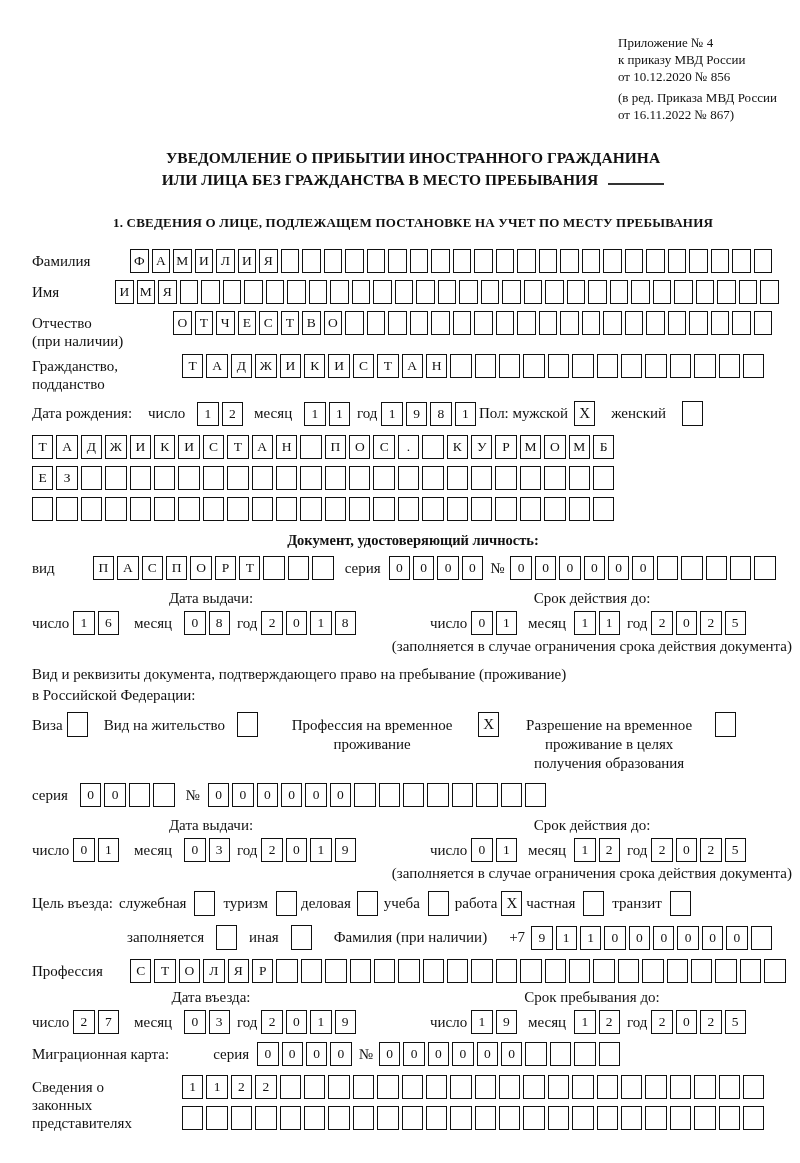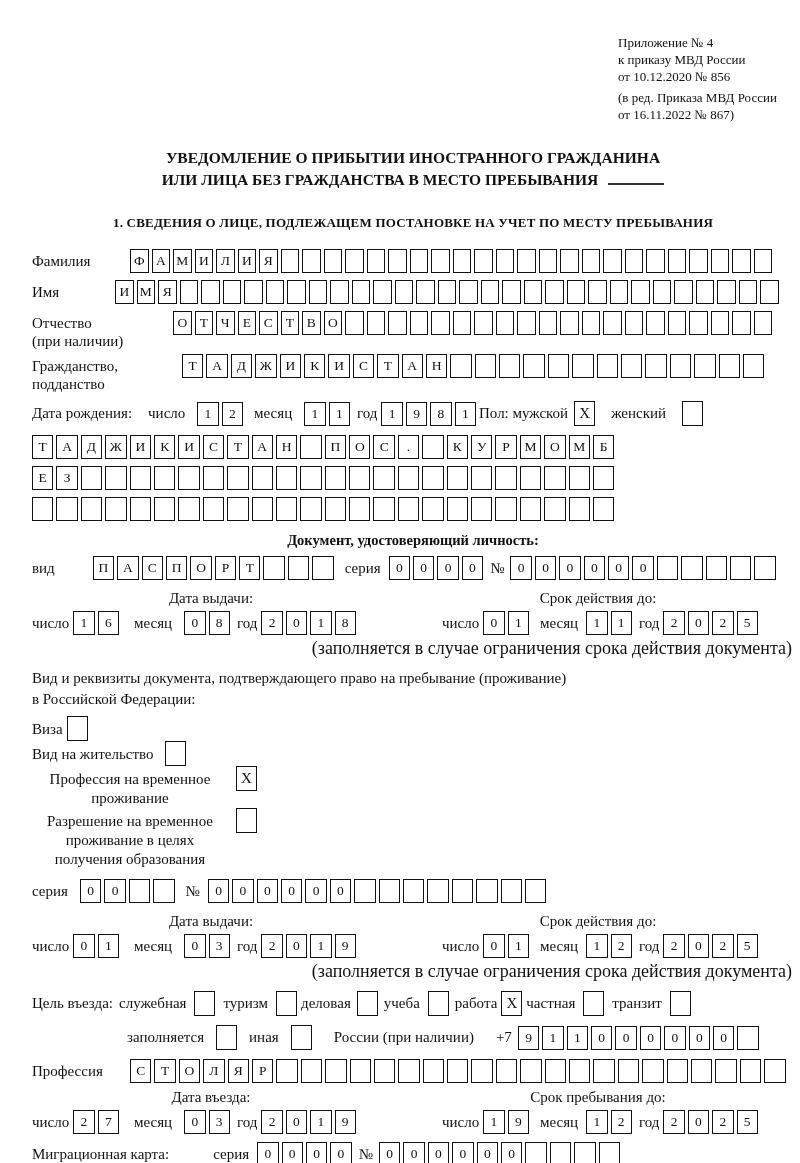--- a/index.html
+++ b/index.html
@@ -29,30 +29,30 @@
   .stack .cells{margin-bottom:7px;}
 
   
   .iline{display:flex;align-items:center;font-size:15px;flex-wrap:nowrap;}
   .iline > *{flex:none;}
   .sp4{width:4px;} .sp6{width:6px;} .sp8{width:8px;} .sp12{width:12px;} .sp16{width:16px;} .sp22{width:22px;}
 
   .doc-heading{text-align:center;font-weight:bold;font-size:14.5px;margin:4px 0 7px 0;}
 
   
-  .dates{display:flex;margin-bottom:2px;gap:12px;}
+  .dates{display:flex;margin-bottom:2px;}
   .dcol-l{width:358px;flex:none;}
   .dcol-r{flex:1;}
   .dhead{text-align:center;font-size:15px;margin-bottom:4px;}
   .dline{display:flex;align-items:center;font-size:15px;}
   .dline > *{flex:none;}
-  .note{font-size:18px;text-align:right;margin:3px 2px 9px 0;}
+  .note{font-size:15px;text-align:right;margin:3px 2px 9px 0;}
 
   
-  .optrow{display:flex;align-items:flex-start;margin:2px 0 10px 0;font-size:15px;flex-direction:column;}
+  .optrow{display:flex;align-items:flex-start;margin:2px 0 10px 0;font-size:15px;}
   .opt{display:flex;align-items:flex-start;}
   .opt .t{padding-top:4px;line-height:19px;}
   .opt .t.c{text-align:center;}
   .w190{max-width:196px;}
 
   .purp{display:flex;align-items:center;font-size:15px;margin-bottom:9px;}
   .purp > *{flex:none;}
 </style>
 </head>
 <body>
@@ -592,21 +592,21 @@
 
   <div class="purp" style="padding-left:95px">
     <span>заполняется</span>
       <span class="sp12"></span>
     <span class="chk"></span>
       <span class="sp12"></span>
     <span>иная</span>
       <span class="sp12"></span>
     <span class="chk"></span>
       <span class="sp22"></span>
-    <span>России (при наличии)</span>
+    <span>Фамилия (при наличии)</span>
       <span class="sp22"></span>
     <span>+7</span>
       <span class="sp6"></span>
     <span class="cells">
         <span class="cell lg">9</span>
         <span class="cell lg">1</span>
         <span class="cell lg">1</span>
         <span class="cell lg">0</span>
         <span class="cell lg">0</span>
         <span class="cell lg">0</span>

